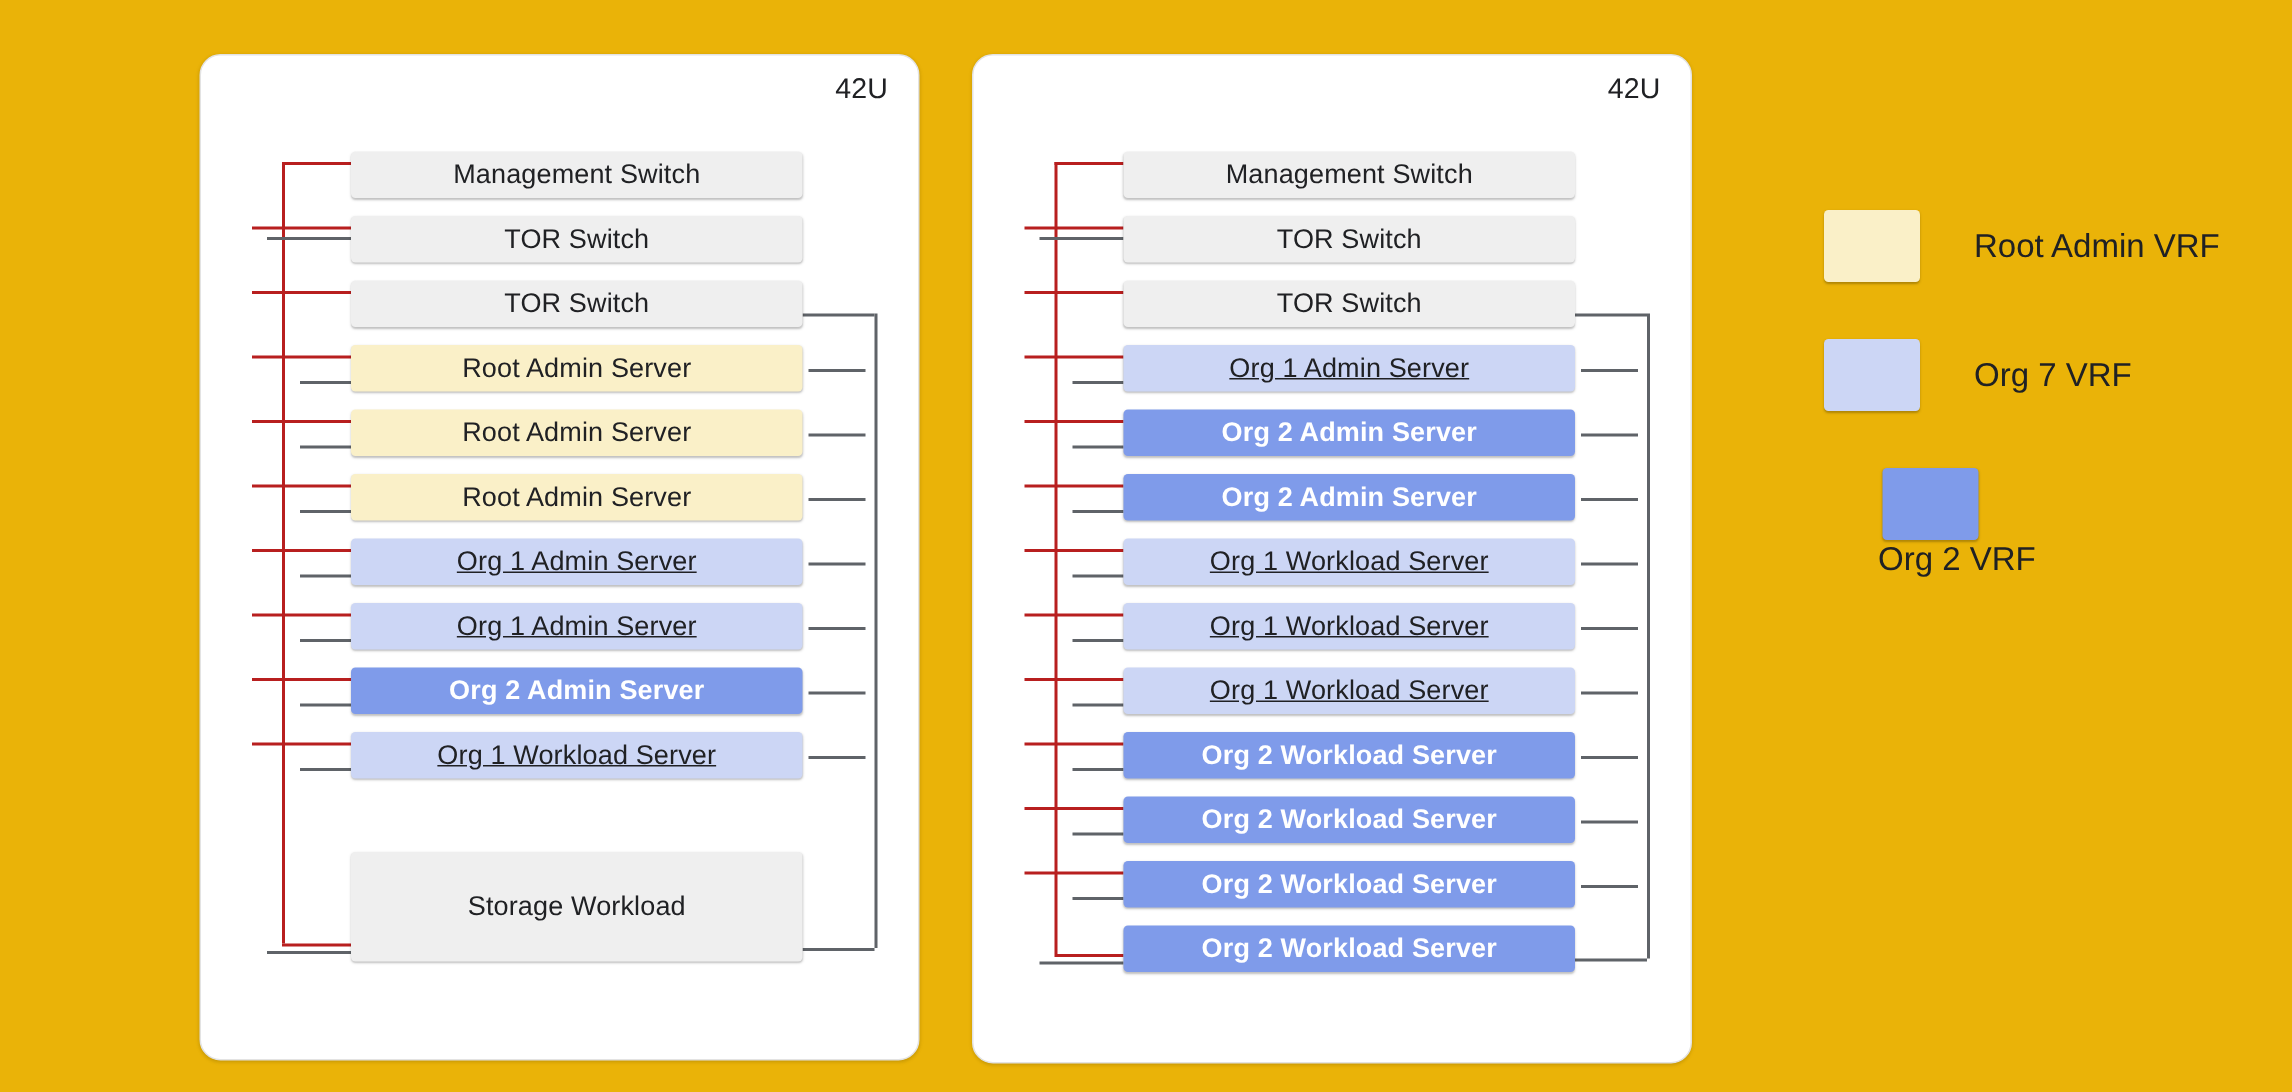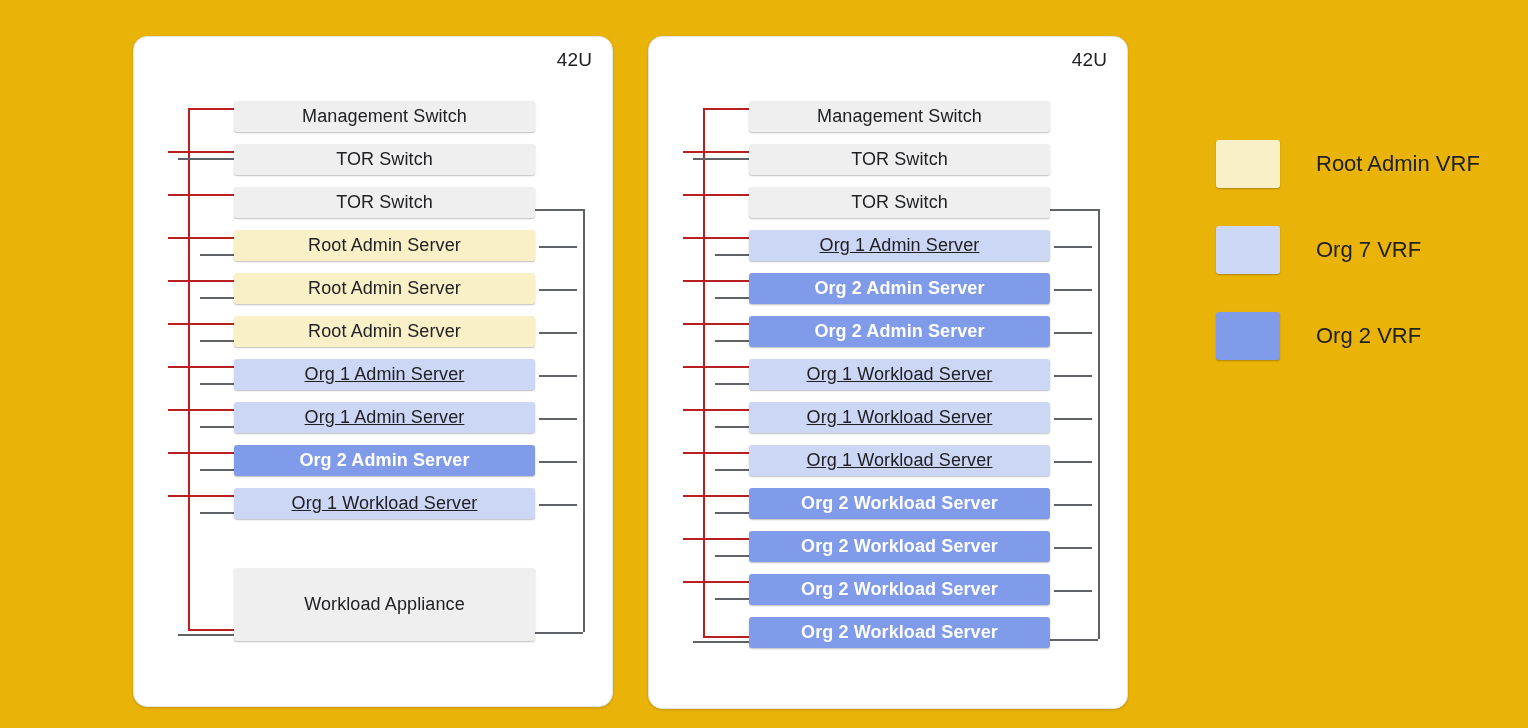--- a/index.html
+++ b/index.html
@@ -164,21 +164,21 @@
       <div class="device dv-org1" style="left: 234px; top: 402px; width: 301px; height: 31px;">
         <span>Org 1 Admin Server</span>
       </div>
       <div class="device dv-org2" style="left: 234px; top: 445px; width: 301px; height: 31px;">
         <span>Org 2 Admin Server</span>
       </div>
       <div class="device dv-org1" style="left: 234px; top: 488px; width: 301px; height: 31px;">
         <span>Org 1 Workload Server</span>
       </div>
       <div class="device dv-gray" style="left: 234px; top: 568px; width: 301px; height: 73px;">
-        <span>Workload Appliance</span>
+        <span>Storage Workload</span>
       </div>
     </div>
 
   <div class="rack" id="rack-right" style="left:648px; top:36px; width:478px; height:671px;">
     <div class="rack-capacity">42U</div>
   </div>
 
   <div id="wires-right">
       <div class="wire wire-v w-red" style="left: 703px; top: 108px; height: 528px;"></div>
       <div class="wire wire-h w-red" style="left: 703px; top: 108px; width: 46px;"></div>
@@ -262,19 +262,19 @@
 
   <div class="legend" id="legend" style="left:1216px; top:140px; width:290px; height:220px;">
       <div class="legend-row" style="top: 0px; left: 0px;">
         <div class="legend-swatch" style="background: rgb(250, 240, 200);"></div>
         <div class="legend-label">Root Admin VRF</div>
       </div>
       <div class="legend-row" style="top: 86px; left: 0px;">
         <div class="legend-swatch" style="background: rgb(204, 214, 245);"></div>
         <div class="legend-label">Org 7 VRF</div>
       </div>
-      <div class="legend-row" style="top: 172px; left: 0px;">
+      <div class="legend-row" style="top: 172px; left: 0px; flex-direction: column;">
         <div class="legend-swatch" style="background: rgb(127, 155, 234);"></div>
         <div class="legend-label">Org 2 VRF</div>
       </div>
     </div>
 
 </div>
 
 </body></html>

